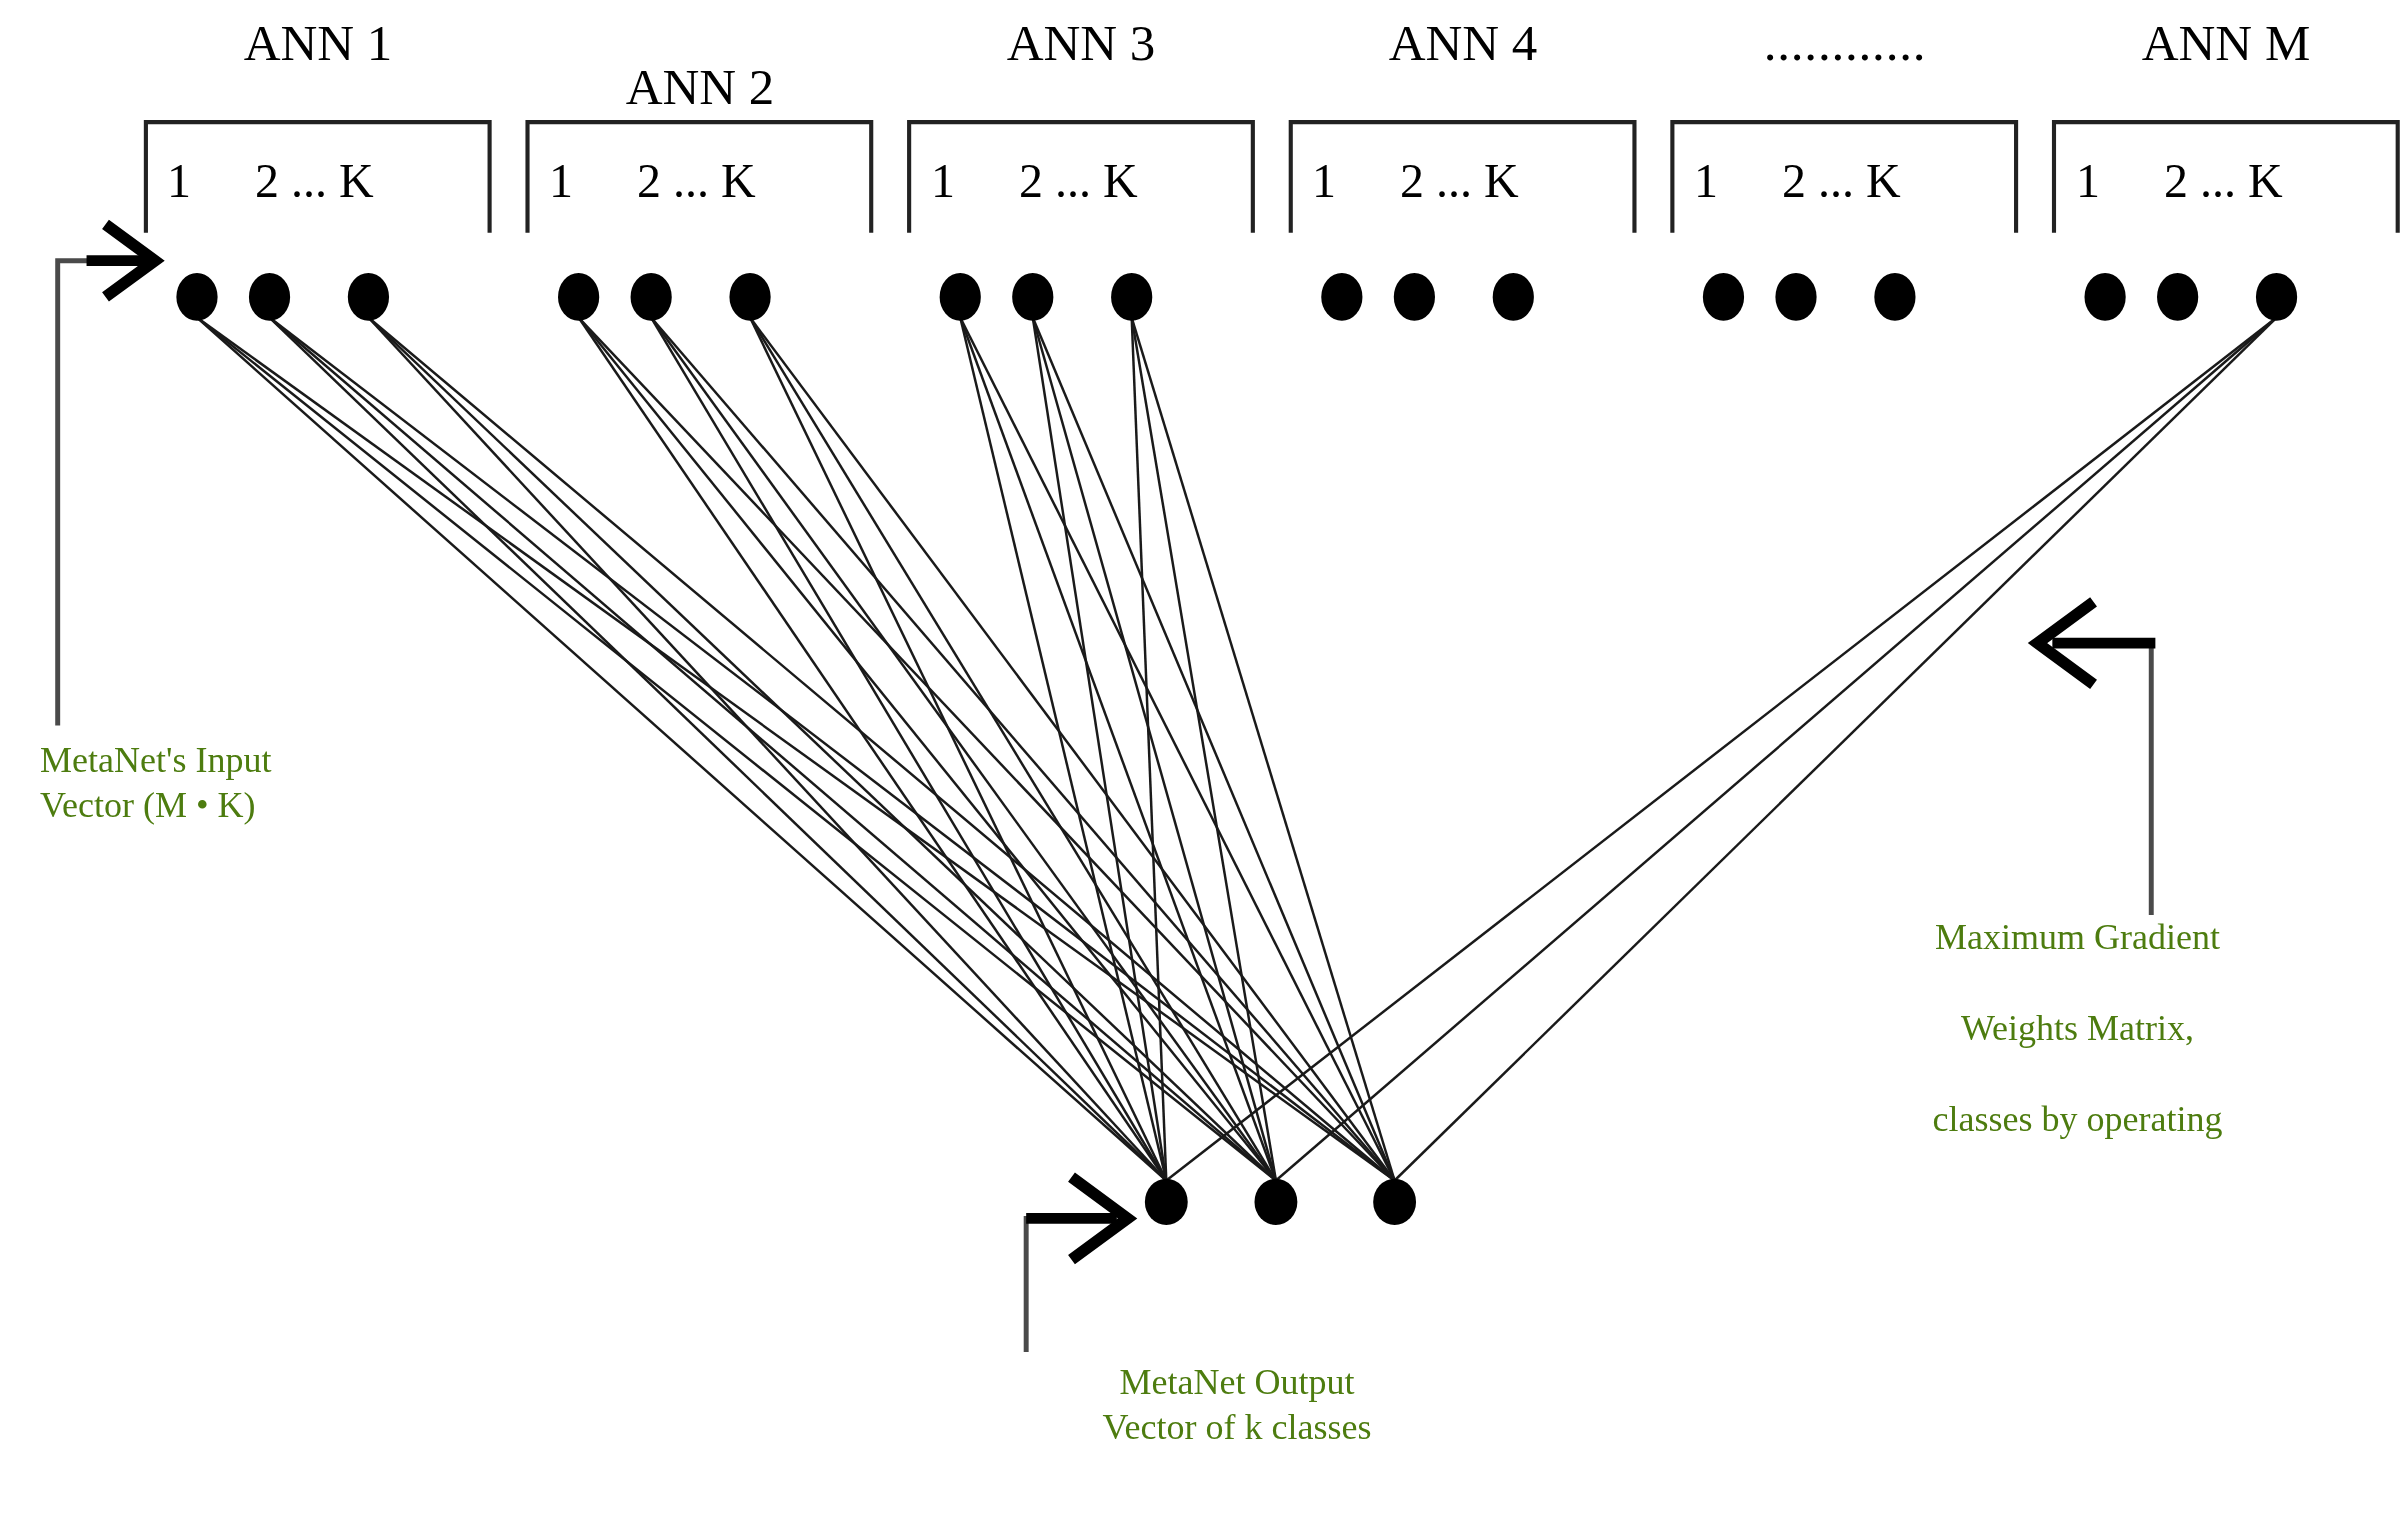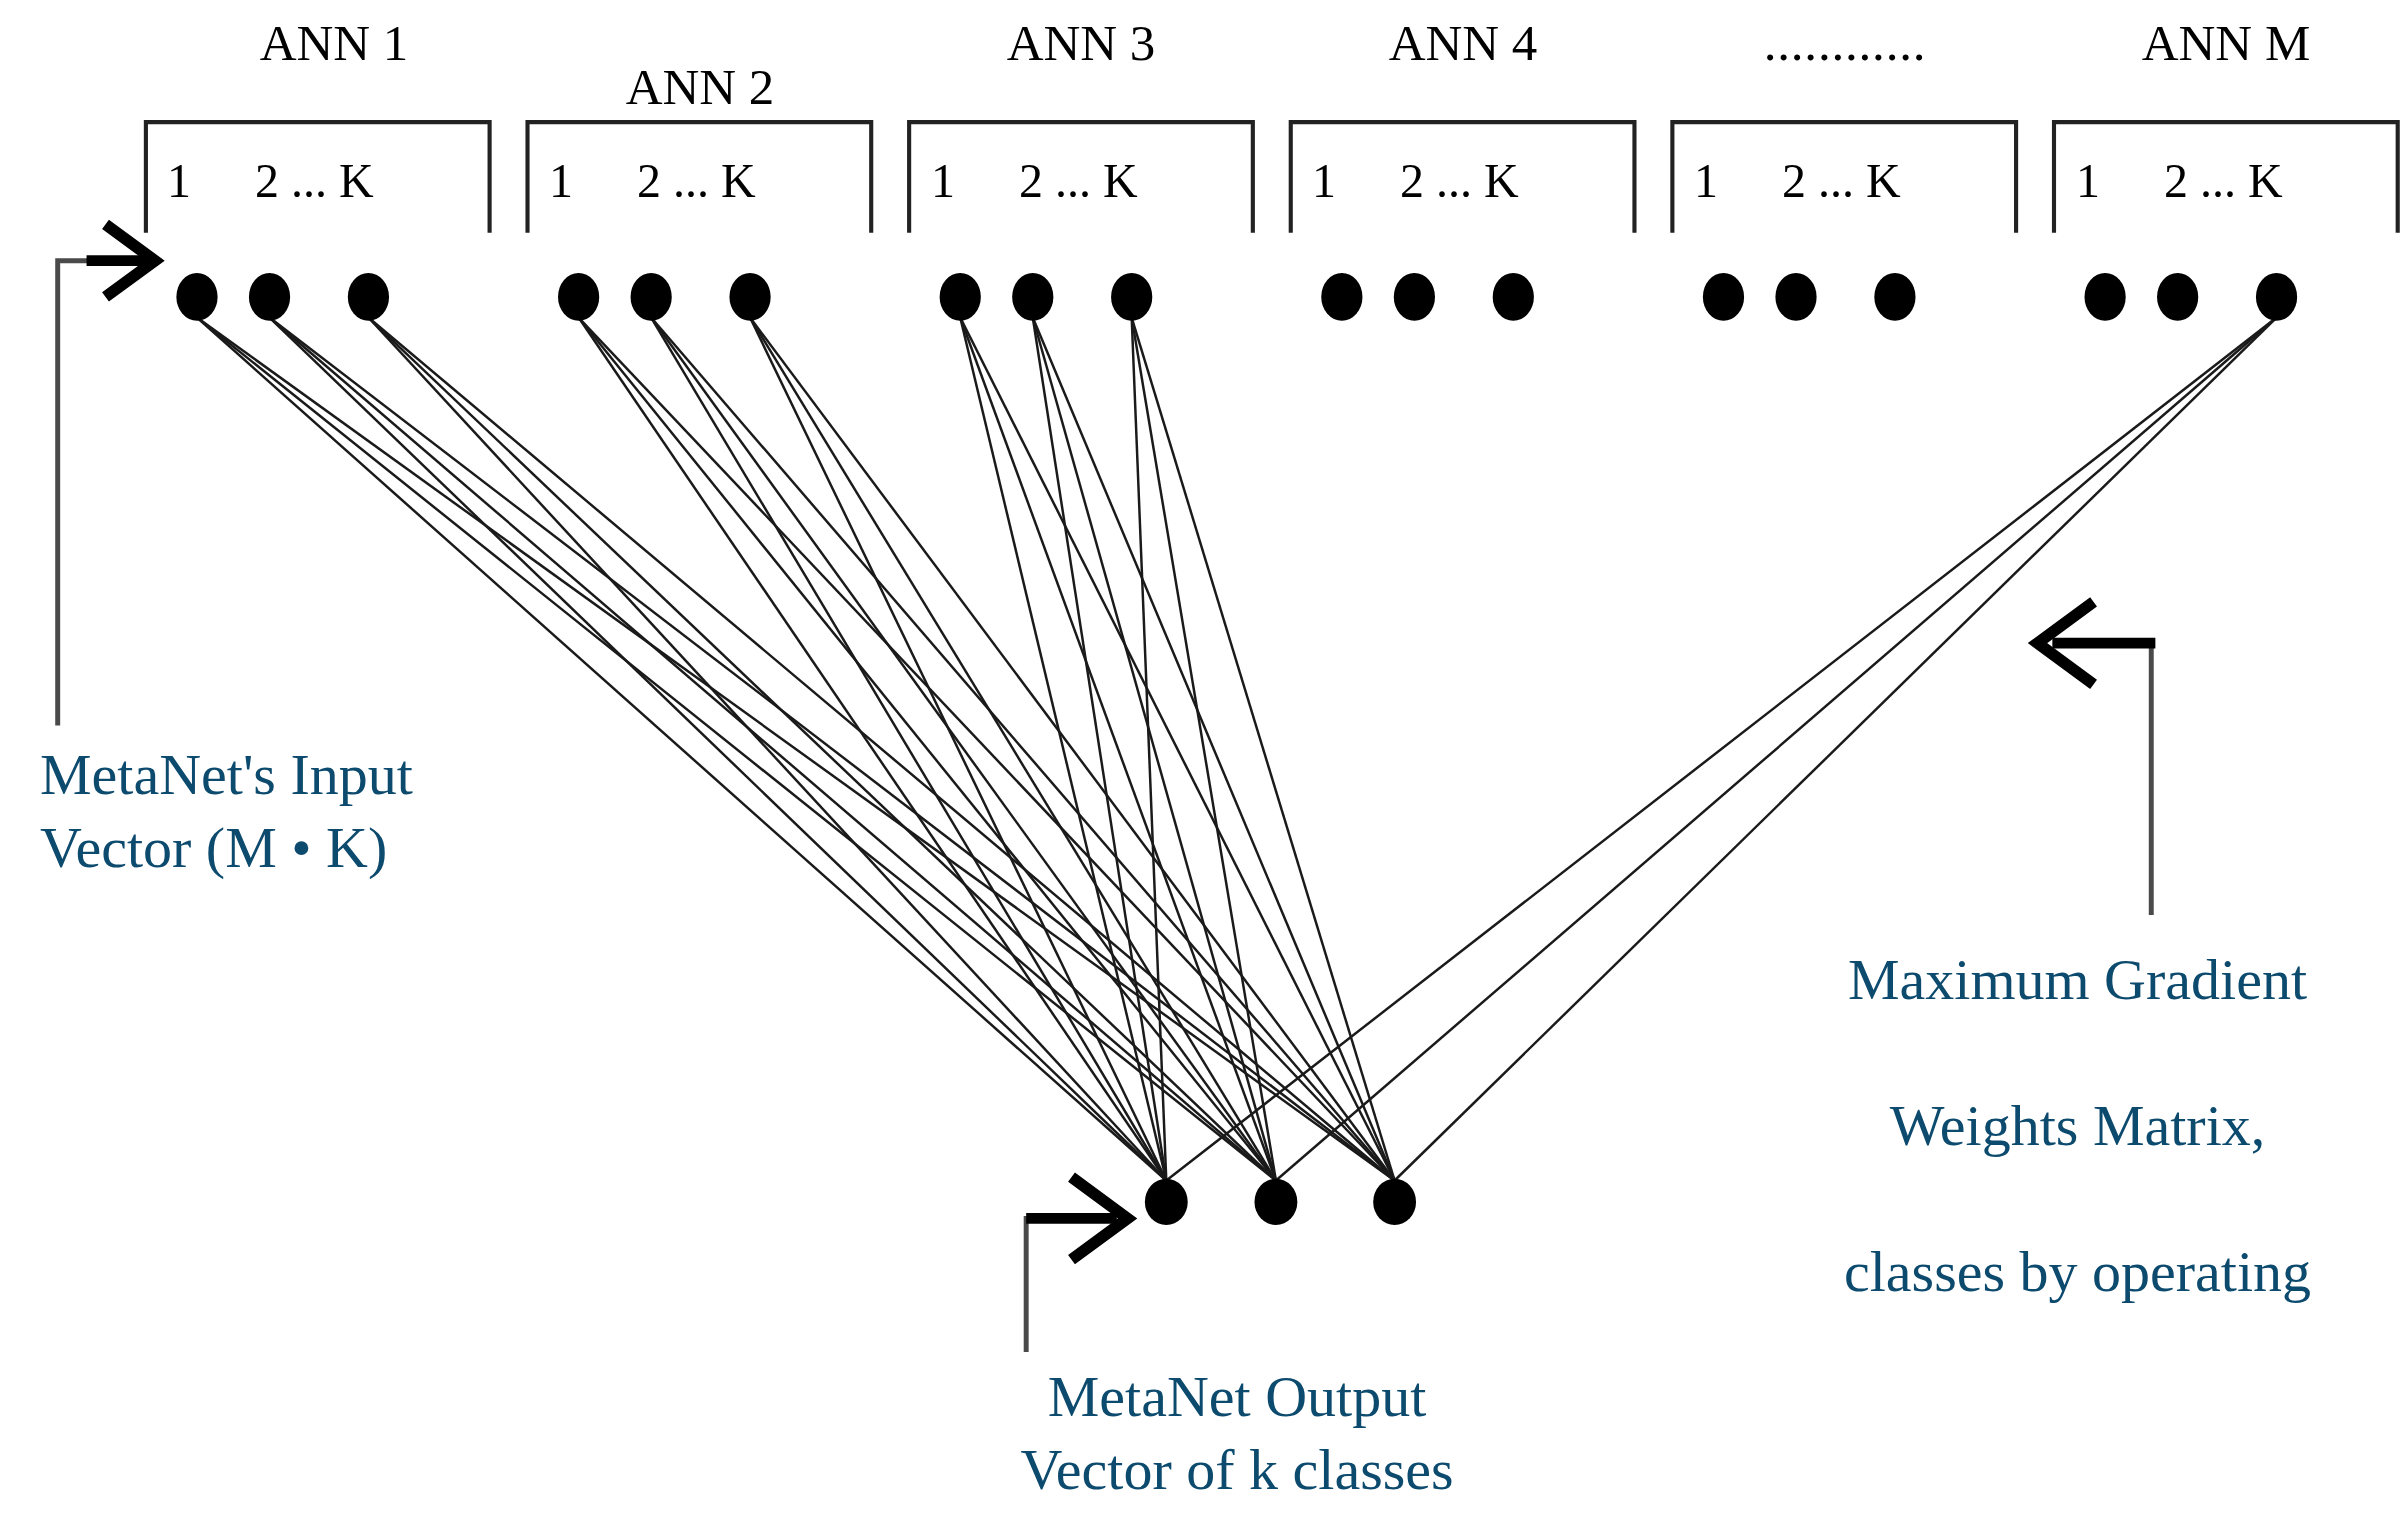--- a/index.html
+++ b/index.html
@@ -45,24 +45,24 @@
     display: flex;
     align-items: baseline;
     font-size: 48px;
     line-height: 1;
     white-space: nowrap;
   }
   .idx-first { }
   .idx-rest { }
   .caption {
     position: absolute;
-    font-size: 58px;
+    font-size: 36px;
     line-height: 1.26;
     white-space: pre-line;
-    color: #0c4a6e;
+    color: #4d7c0f;
   }
   .caption.left-cap { text-align: left; }
   .caption.center-cap { text-align: center; }
 </style>
 </head>
 <body>
 
 <div id="root">
 
   <svg id="diagram-svg" viewBox="0 0 2913 1857">
@@ -145,21 +145,21 @@
     </g>
 
     <g>
       <path d="M 2610 1110 L 2610 780 L 2500 780" stroke="#4a4a4a" stroke-width="6" fill="none"></path>
       <path d="M 2615 780 L 2490 780" stroke="#000" stroke-width="13" fill="none"></path>
       <path d="M 2540 730 L 2472 780 L 2540 830" stroke="#000" stroke-width="14" fill="none" stroke-linecap="butt" stroke-linejoin="miter"></path>
     </g>
   </svg>
 
   <div id="group-labels">
-      <div class="grp-title" style="left: 162px; top: 18px; width: 344px;">ANN 1</div>
+      <div class="grp-title" style="left: 146px; top: 18px; width: 344px;">ANN 1</div>
       <div class="idx-row" style="left: 167px; top: 157px; width: 311px; justify-content: flex-start;">
         <span class="idx-first" style="margin-right: 64px;">1</span>
         <span class="idx-rest">2 ... K</span>
       </div>
       <div class="grp-title" style="left: 528px; top: 18px; width: 344px; margin-top: 44px;">ANN 2</div>
       <div class="idx-row" style="left: 549px; top: 157px; width: 311px; justify-content: flex-start;">
         <span class="idx-first" style="margin-right: 64px;">1</span>
         <span class="idx-rest">2 ... K</span>
       </div>
       <div class="grp-title" style="left: 909px; top: 18px; width: 344px; font-family: Liberation Serif, serif;">ANN 3</div>

